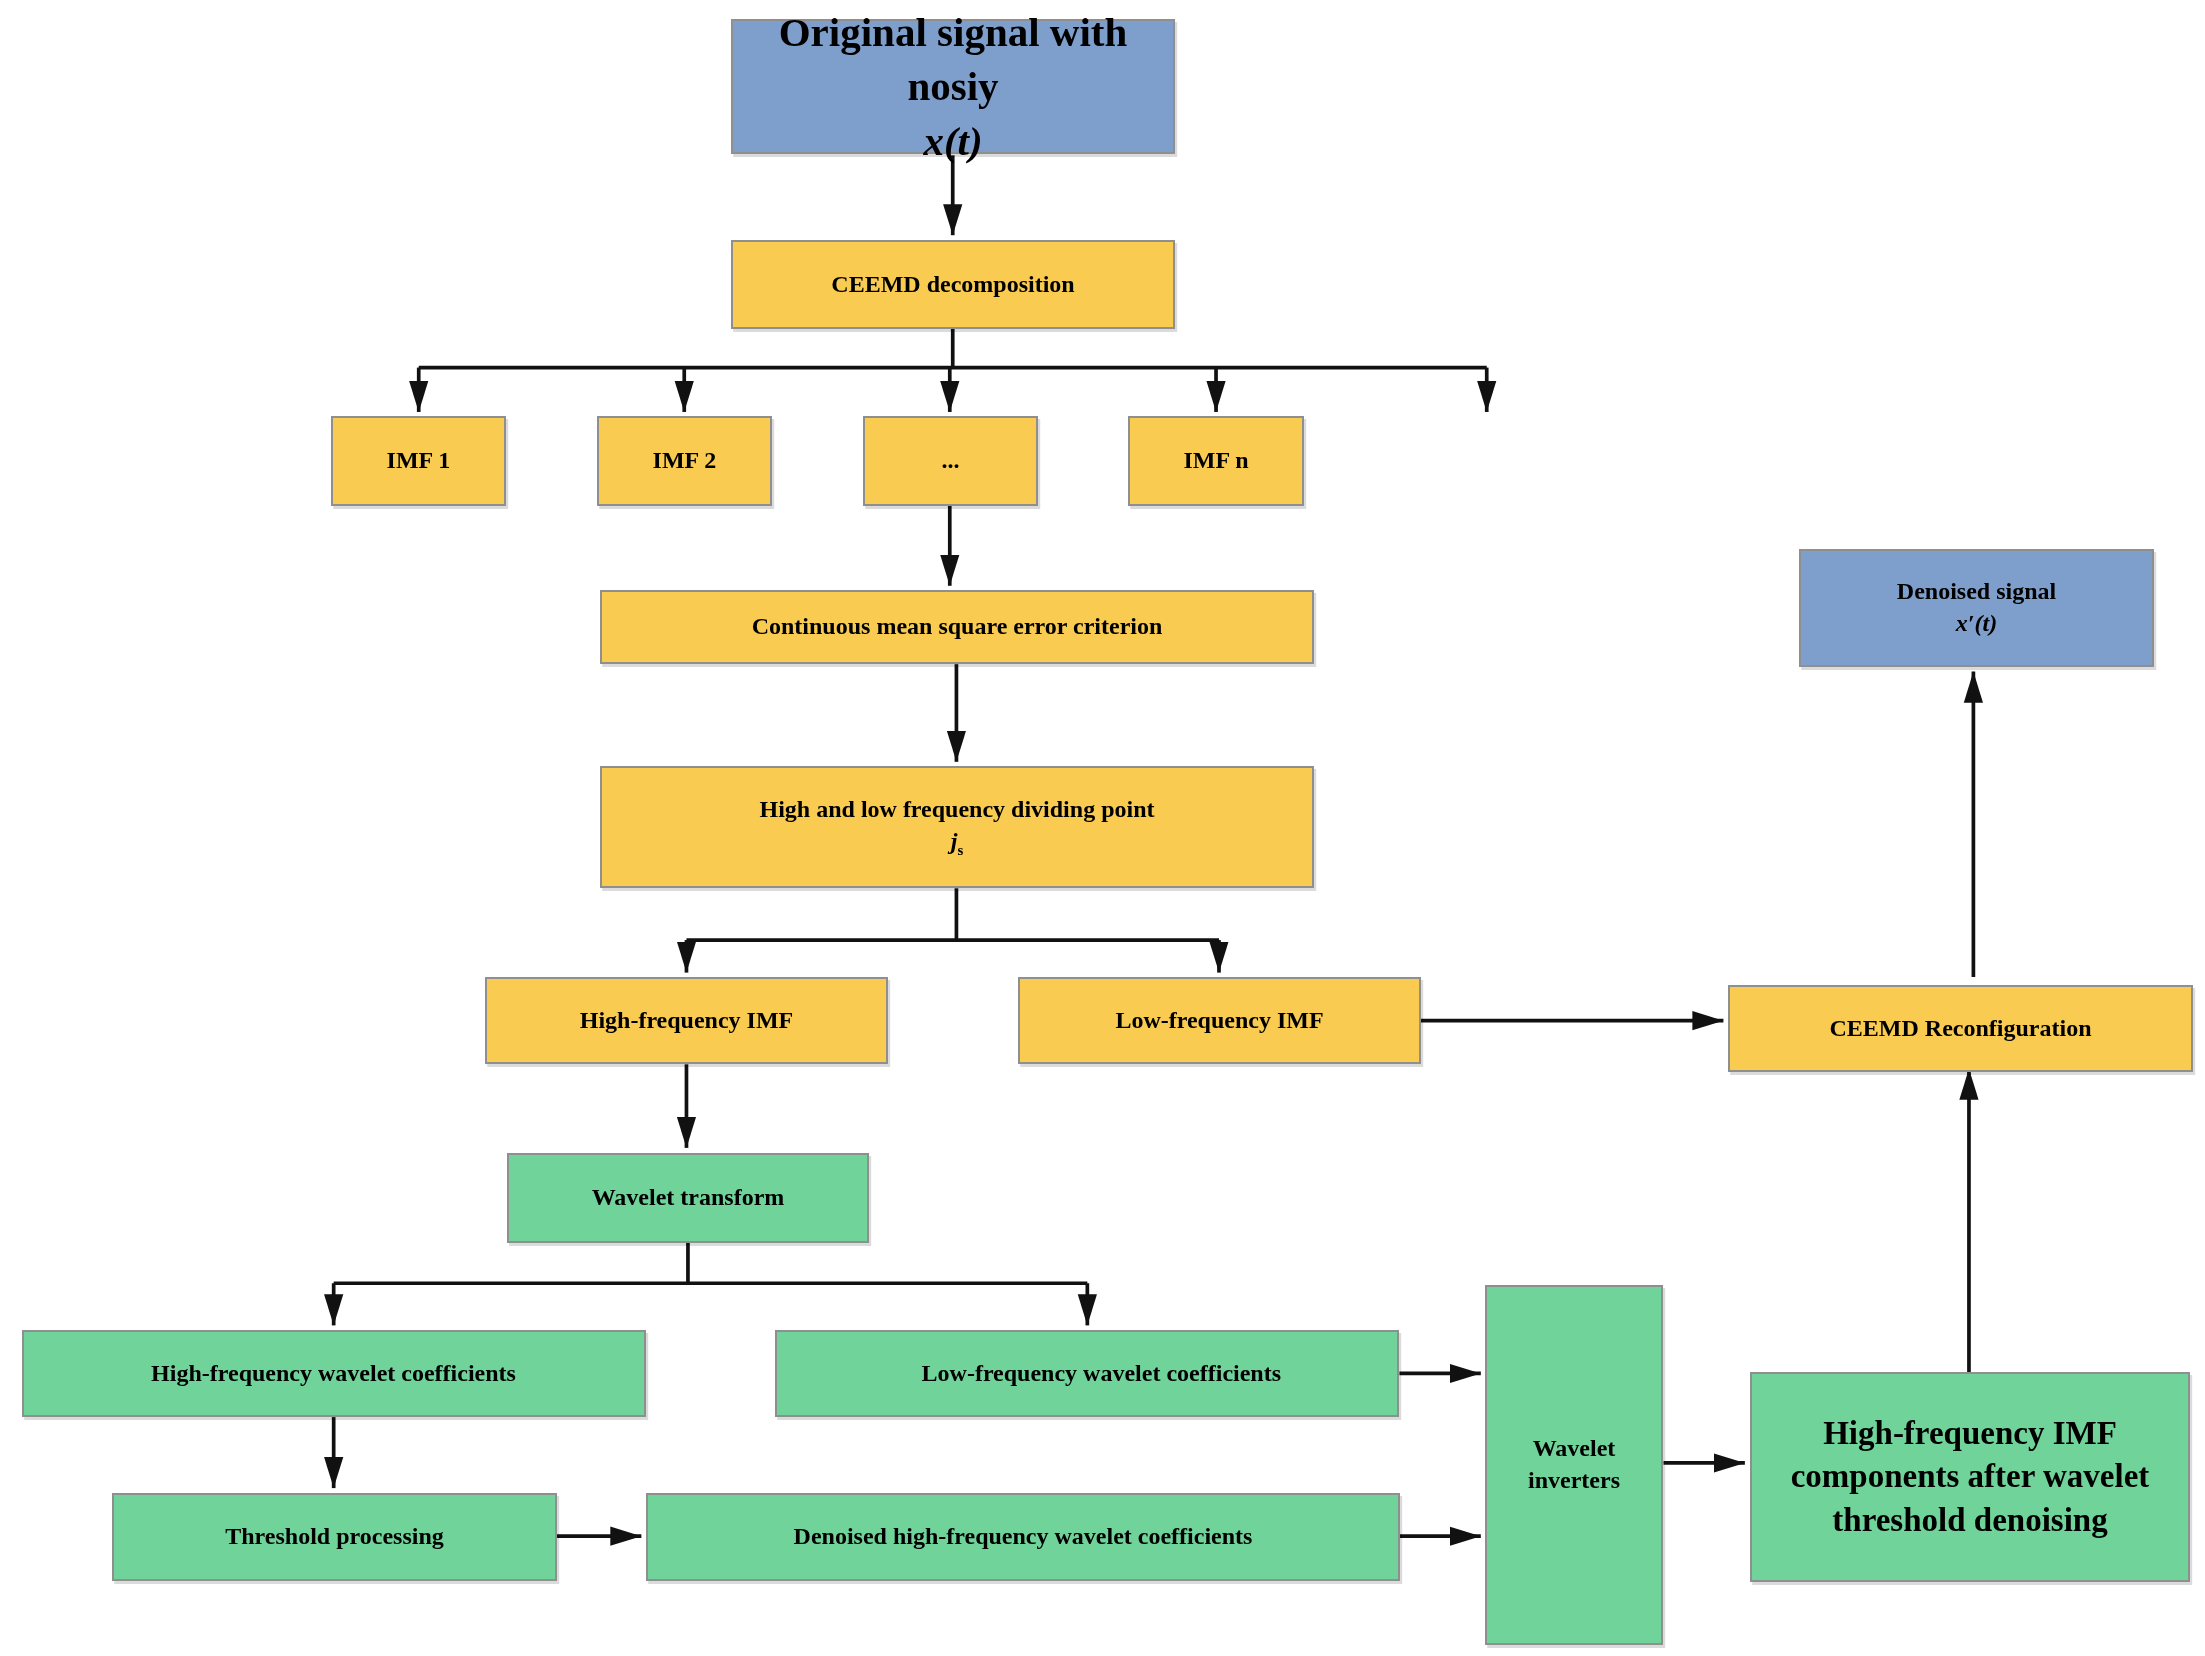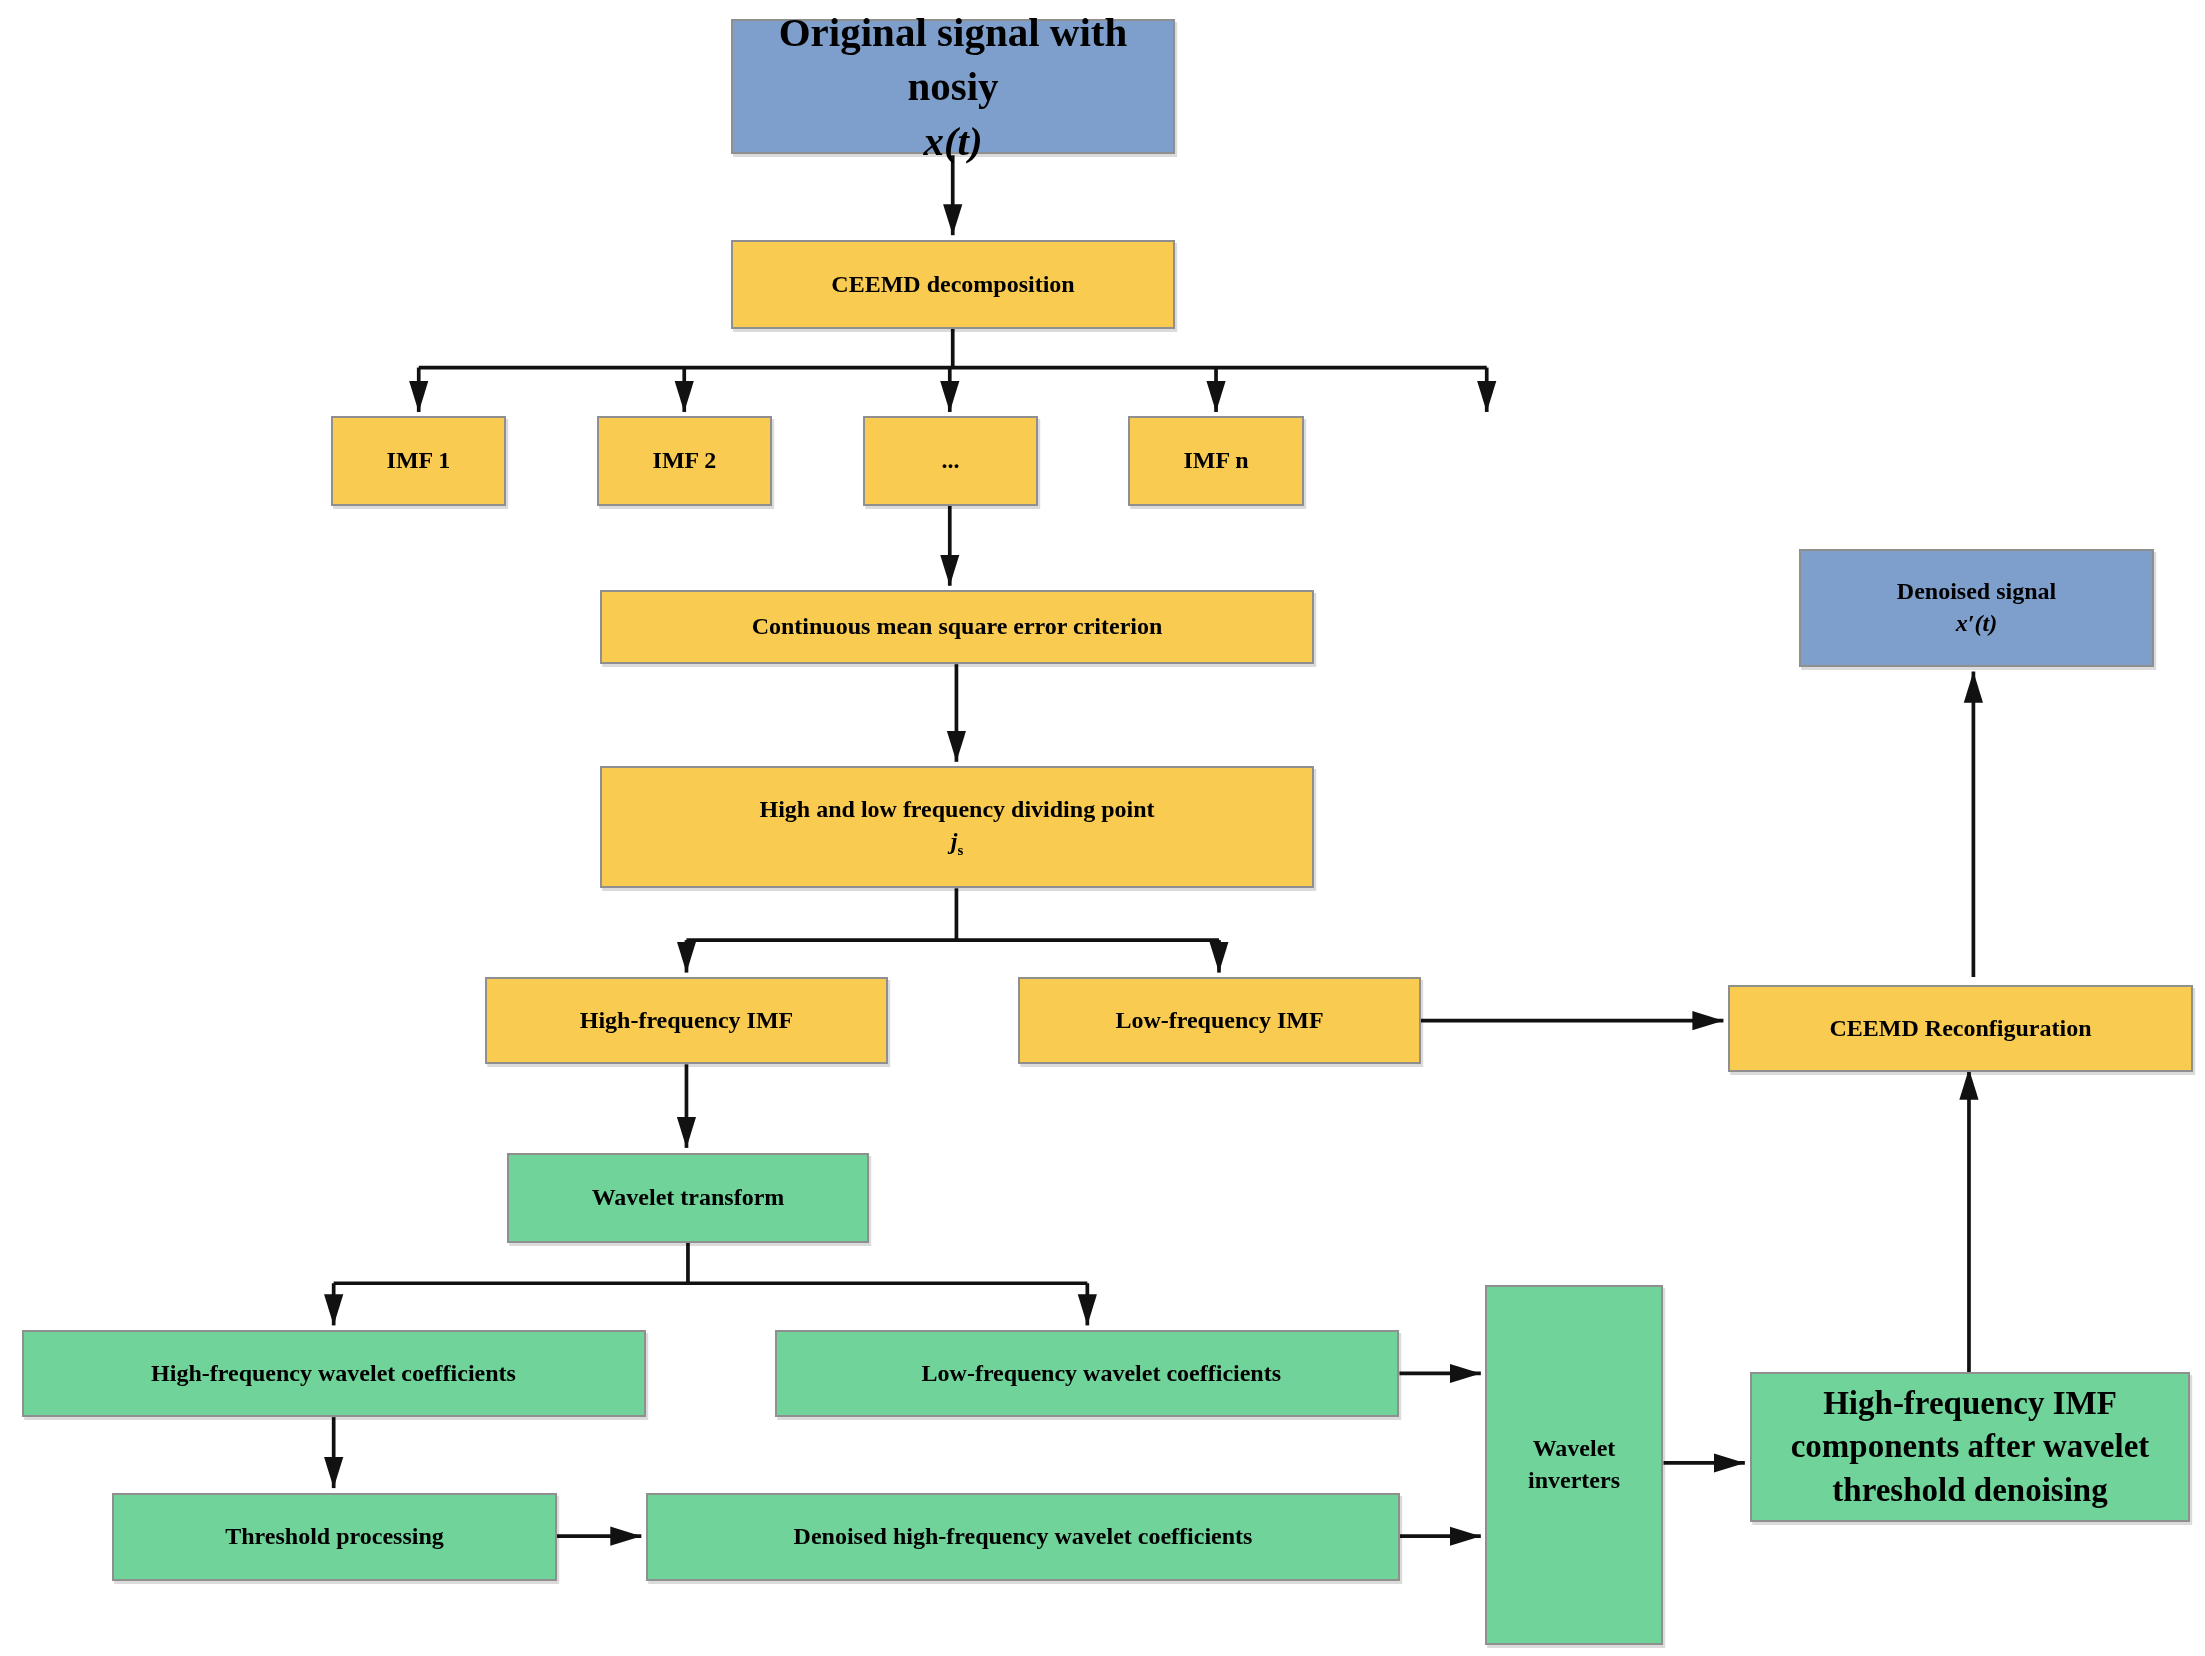--- a/index.html
+++ b/index.html
@@ -156,18 +156,18 @@
   </div>
 
   <div class="node green" style="left:646px;top:1493px;width:754px;height:88px;">
     <div>Denoised high-frequency wavelet coefficients</div>
   </div>
 
   <div class="node green" style="left:1485px;top:1285px;width:178px;height:360px;">
     <div>Wavelet inverters</div>
   </div>
 
-  <div class="node green" style="left:1750px;top:1372px;width:440px;height:150px;font-size:33px;">
+  <div class="node green" style="left:1750px;top:1372px;width:440px;height:210px;font-size:33px;">
     <div>High-frequency IMF components after wavelet threshold denoising</div>
   </div>
 
 </div>
 
 
 </body></html>

